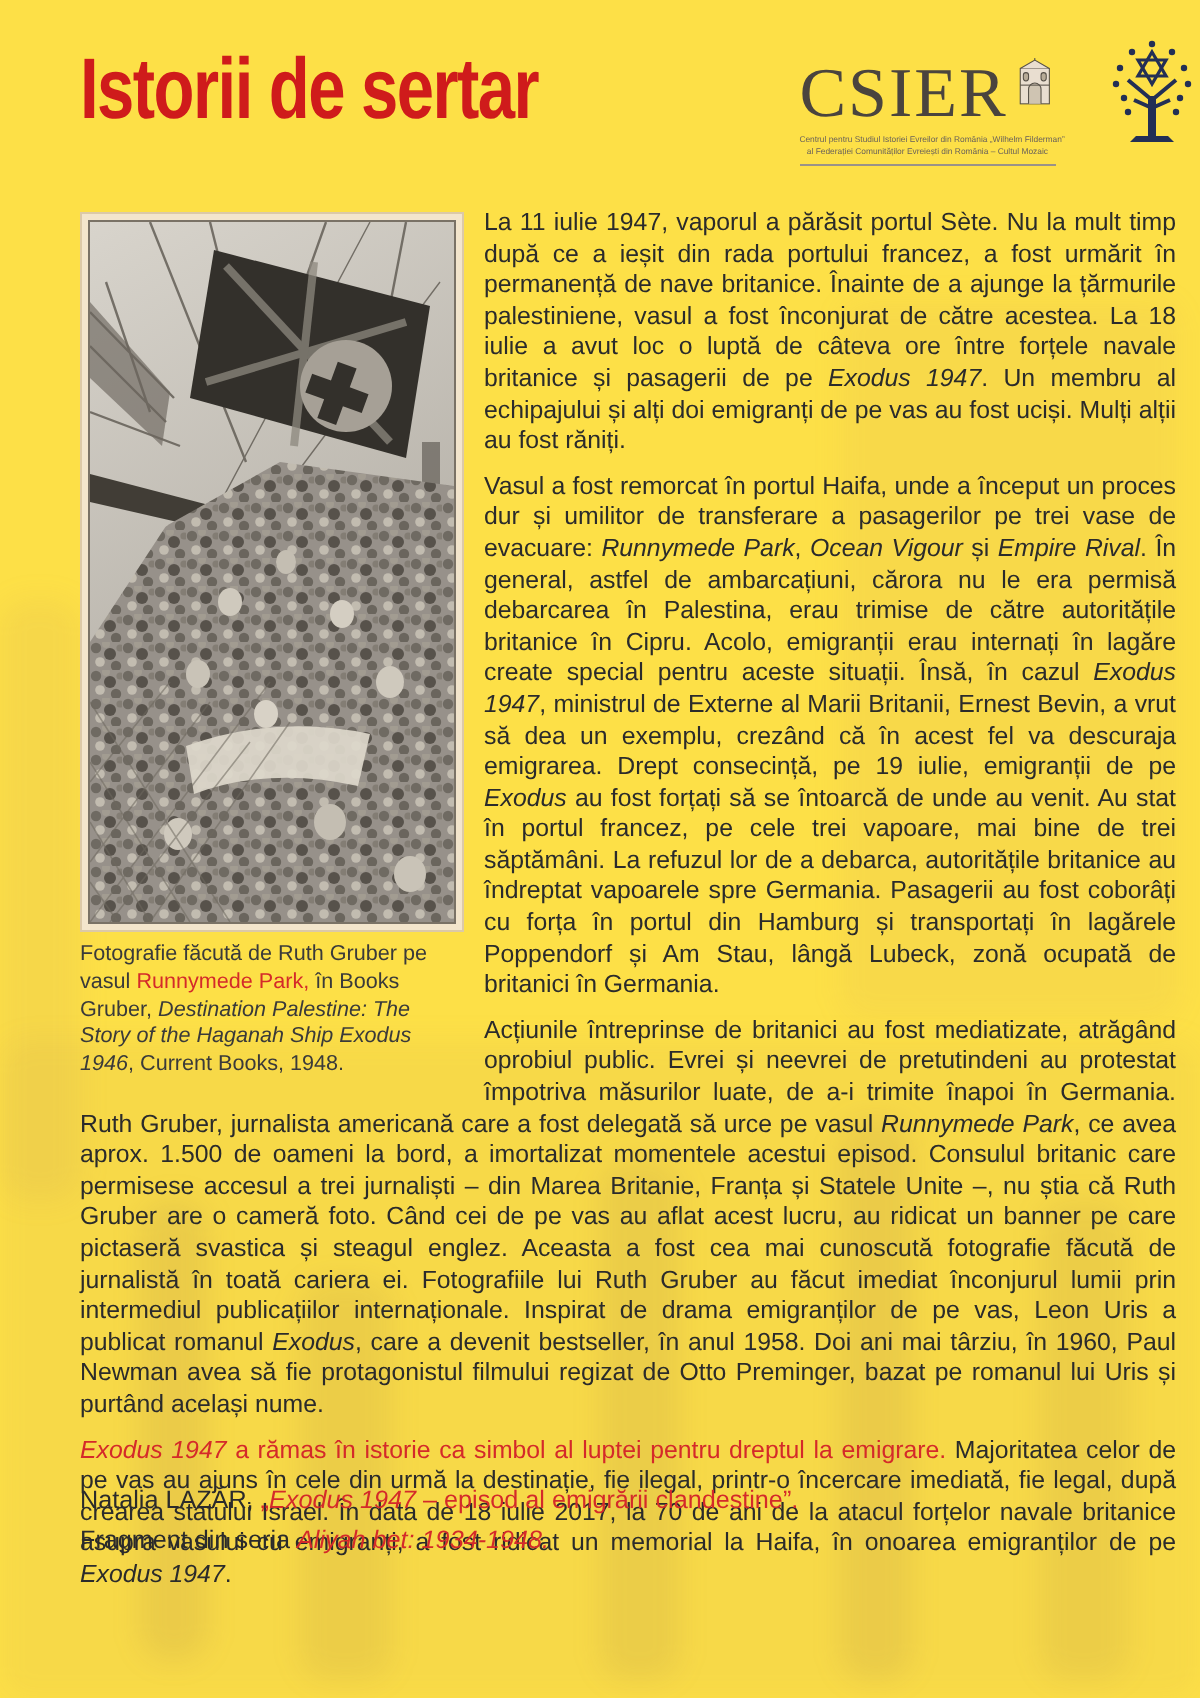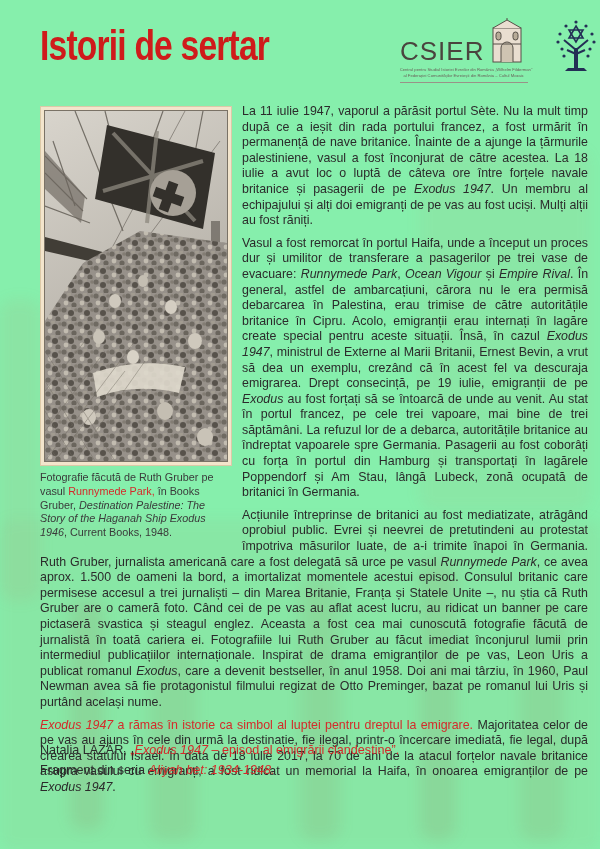--- a/index.html
+++ b/index.html
@@ -1,38 +1,38 @@
 <!DOCTYPE html>
 <html><head>
 <meta charset="utf-8">
 <style>
   html,body{margin:0;padding:0;}
   body{width:600px;height:849px;overflow:hidden;background:#f7ecd9;
        font-family:"Liberation Sans","DejaVu Sans",sans-serif;}
-  .page{position:relative;width:600px;height:849px;background:#86efac;overflow:hidden;}
+  .page{position:relative;width:600px;height:849px;background:#fde047;overflow:hidden;}
   
   .bg-art{position:absolute;inset:0;pointer-events:none;}
   .bg-art div{position:absolute;filter:blur(7px);border-radius:14px;}
   .wm-band{left:0;right:0;top:520px;height:330px;background:rgba(176,132,92,0.07);}
   .wm-fig1{left:70px;top:600px;width:34px;height:230px;background:rgba(150,108,72,0.12);}
   .wm-fig2{left:150px;top:640px;width:46px;height:200px;background:rgba(150,108,72,0.10);}
   .wm-fig3{left:300px;top:580px;width:40px;height:260px;background:rgba(150,108,72,0.11);}
   .wm-fig4{left:420px;top:560px;width:36px;height:280px;background:rgba(150,108,72,0.12);}
   .wm-fig5{left:520px;top:600px;width:44px;height:240px;background:rgba(150,108,72,0.10);}
   .wm-right{left:420px;top:150px;width:170px;height:360px;background:rgba(186,142,98,0.08);}
   .wm-left{left:0px;top:300px;width:40px;height:300px;background:rgba(186,142,98,0.10);}
   
   .header{position:relative;display:flex;align-items:flex-start;padding:16px 14px 0 40px;height:74px;}
   .title-wrap{flex:0 0 auto;margin-top:8px;}
   .page-title{display:inline-block;margin:0;font-size:43px;line-height:1;font-weight:700;
       color:#cf1b1b;letter-spacing:-1px;transform:scaleX(0.78);transform-origin:left center;
       font-family:"Liberation Sans","DejaVu Sans",sans-serif;}
   .csier{margin-left:66px;margin-top:2px;width:128px;text-align:center;flex:0 0 auto;}
   .csier-top{display:flex;align-items:flex-end;justify-content:center;gap:3px;}
-  .csier-acronym{font-family:Liberation Sans, sans-serif;font-size:26px;
+  .csier-acronym{font-family:Liberation Serif, serif;font-size:35px;
       color:#4a443e;letter-spacing:1px;line-height:1;}
   .csier-sub{font-size:4.2px;color:#6a625a;line-height:1.5;margin-top:3px;white-space:nowrap;}
   .csier-rule{border-top:1px solid #9a9288;margin-top:2px;}
   .fcer{margin-left:26px;margin-top:4px;display:flex;align-items:center;gap:8px;flex:0 0 auto;}
   
   .article{position:relative;padding:14px 12px 0 40px;color:#2b2b2b;
       font-size:12.4px;line-height:15.6px;text-align:justify;}
   .figure{float:left;width:192px;margin:2px 10px 4px 0;}
   .photo-frame{background:#f3e5cc;border:1px solid #dcc9a7;padding:3px;}
   .photo-inner{border:1px solid #7a7266;line-height:0;}

